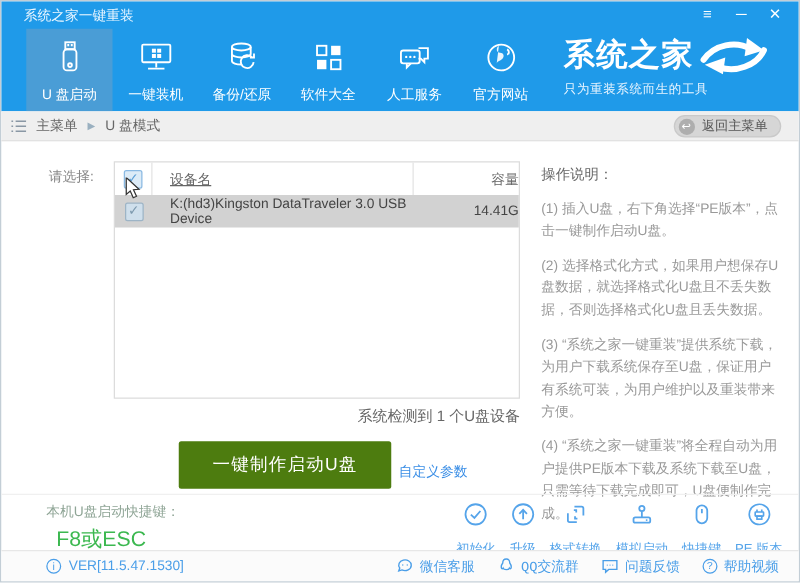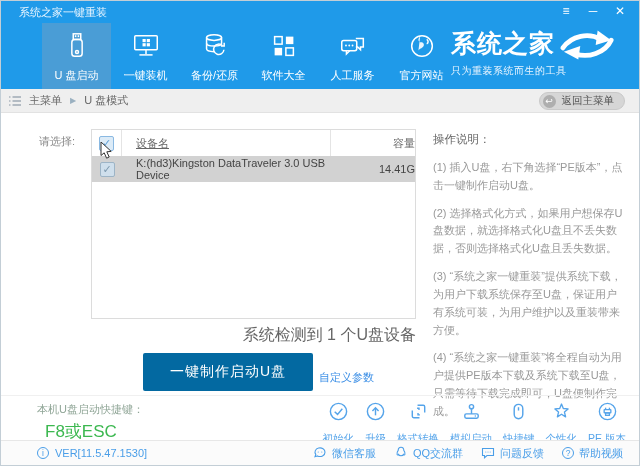--- a/index.html
+++ b/index.html
@@ -8,21 +8,21 @@
 
   .window { position:relative; width:640px; height:466px; overflow:hidden; background:#fff; border:1px solid #c3ced6; }
 
   
   .header { position:absolute; left:0; top:0; width:100%; height:88px; background:#1f9ae9; }
   .titlebar { position:absolute; left:0; top:0; width:100%; height:22px; }
   .title-text { position:absolute; left:18px; top:4px; font-size:11px; color:#eaf6ff; }
   .win-controls { position:absolute; right:12px; top:2px; display:flex; gap:13px; color:#fff; }
   .win-controls span { font-size:12px; width:14px; text-align:center; cursor:default; line-height:16px; }
 
-  .tabs { position:absolute; left:20px; top:22px; display:flex; height:66px;margin-left:21px; }
+  .tabs { position:absolute; left:20px; top:22px; display:flex; height:66px; }
   .tab { width:69px; height:66px; display:flex; flex-direction:column; align-items:center; justify-content:flex-start; padding-top:8px; gap:7px; color:#fff; }
   .tab.active { background:#4a9dd6; }
   .tab .nav-ic { width:30px; height:30px; display:block; }
   .tab .tab-label { font-size:11px; white-space:nowrap; }
 
   .logo { position:absolute; right:10px; top:26px; width:178px; color:#fff; }
   .logo-row { display:flex; align-items:flex-start; gap:4px; }
   .logo-title { font-size:25px; font-weight:bold; letter-spacing:1px; white-space:nowrap; }
   .logo-tagline { font-size:10px; margin-top:3px; letter-spacing:0.5px; color:#e9f5ff; white-space:nowrap; }
 
@@ -43,44 +43,44 @@
   .col-check { width:30px; display:flex; justify-content:center; align-items:center; align-self:stretch; }
   .thead .col-check { border-right:1px solid #e4e4e4; }
   .col-device { flex:1; padding-left:14px; align-self:stretch; display:flex; align-items:center; }
   .thead .col-device { border-right:1px solid #e4e4e4;text-decoration:underline; }
   .col-cap { width:84px; text-align:right; }
   .checkbox { width:15px; height:15px; border:1px solid #8ab9e2; background:#dcebf7; border-radius:2px; color:#5d9fd6; font-size:11px; line-height:13px; text-align:center; }
   .trow .checkbox { border-color:#9db4c6; background:#cfdfec; color:#7d99ae; }
 
   .cursor { position:absolute; left:99px; top:141px; z-index:5; }
 
-  .detect-status { position:absolute; left:90px; top:324px; width:325px; text-align:right; font-size:16px; color:#666; }
-
-  .make-btn { position:absolute; left:142px; top:352px; width:170px; height:38px; background:#0369a1; border:none; border-radius:2px; color:#fff; font-size:14px; font-family:inherit; letter-spacing:1px; }
+  .detect-status { position:absolute; left:90px; top:324px; width:325px; text-align:right; font-size:12px; color:#666; }
+
+  .make-btn { position:absolute; left:142px; top:352px; width:170px; height:38px; background:#4d7c0f; border:none; border-radius:2px; color:#fff; font-size:14px; font-family:inherit; letter-spacing:1px; }
   .custom-link { position:absolute; left:318px; top:369px; font-size:11px; color:#3a8ee6; text-decoration:none; }
 
   .instructions { position:absolute; left:432px; top:131px; width:194px; }
   .instr-title { font-size:11.5px; color:#666; margin-bottom:12px; }
   .instr-step { font-size:11px; color:#999; line-height:1.62; margin-bottom:10px; }
 
   
   .footer-sep { position:absolute; left:0; top:394px; width:100%; border-top:1px solid #f0f0f0; }
   .hotkey-block { position:absolute; left:36px; top:401px; }
   .hotkey-label { font-size:11px; color:#8fa596; }
   .hotkey-value { font-size:17px; color:#3cb850; margin-top:3px; padding-left:8px; }
 
   .tools { position:absolute; right:13px; top:400px; display:flex; gap:11px; }
   .tool { display:flex; flex-direction:column; align-items:center; gap:10px; color:#55a4ea; }
   .tool-label { font-size:10.5px; white-space:nowrap; }
   .tool svg { width:21px; height:21px; display:block; }
 
   .statusbar { position:absolute; left:0; bottom:0; width:100%; height:25px; background:#fbfbfb; border-top:1px solid #e7e7e7; display:flex; align-items:center; justify-content:space-between; padding:0 16px 0 36px; }
   .ver { display:flex; align-items:center; gap:6px; font-size:11px; color:#4a9ee8; }
   .circle-glyph { width:12px; height:12px; border:1px solid #4a9ee8; border-radius:50%; font-size:8.5px; line-height:11px; text-align:center; display:inline-block; color:#4a9ee8; }
-  .sb-links { display:flex; gap:18px; }
+  .sb-links { display:flex; gap:18px;font-family:Liberation Mono, monospace; }
   .sb-link { display:flex; align-items:center; gap:5px; font-size:11px; color:#4a9ee8; cursor:default; }
   .sb-link svg { width:14px; height:14px; display:block; }
 </style>
 </head>
 <body>
 
 <div class="window">
 
   <div class="header">
     <div class="titlebar">
@@ -268,26 +268,20 @@
     </div>
     <div class="tool">
       <svg viewBox="0 0 22 22" fill="none" stroke="#55a4ea" stroke-width="1.5">
         <rect x="6.5" y="3.5" width="9" height="15" rx="4.5"></rect>
           <line x1="11" y1="6.5" x2="11" y2="10"></line>
       </svg>
       <span class="tool-label">快捷键</span>
     </div>
     <div class="tool">
       <svg viewBox="0 0 22 22" fill="none" stroke="#55a4ea" stroke-width="1.4">
-        <path d="M11 3.2 L12.9 7.9 L17.9 8.3 L14.1 11.6 L15.3 16.6 L11 13.9 L6.7 16.6 L7.9 11.6 L4.1 8.3 L9.1 7.9 Z" stroke-linejoin="round"></path>
-      </svg>
-      <span class="tool-label">个性化</span>
-    </div>
-    <div class="tool">
-      <svg viewBox="0 0 22 22" fill="none" stroke="#55a4ea" stroke-width="1.4">
         <circle cx="11" cy="11" r="8.5"></circle>
           <rect x="7.5" y="9" width="7" height="3.5" rx="0.5"></rect>
           <rect x="9" y="12.5" width="4" height="2.5"></rect>
           <line x1="9" y1="9" x2="9" y2="7"></line>
           <line x1="13" y1="9" x2="13" y2="7"></line>
       </svg>
       <span class="tool-label">PE 版本</span>
     </div>
   </div>
 

